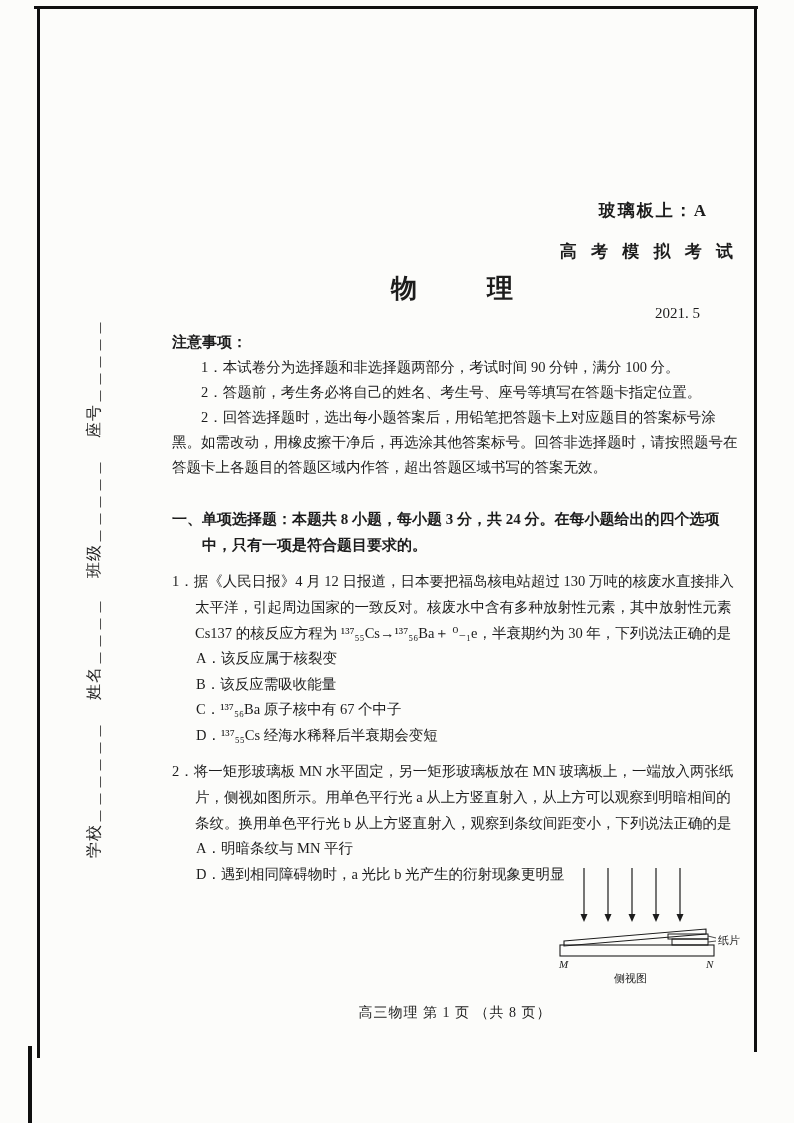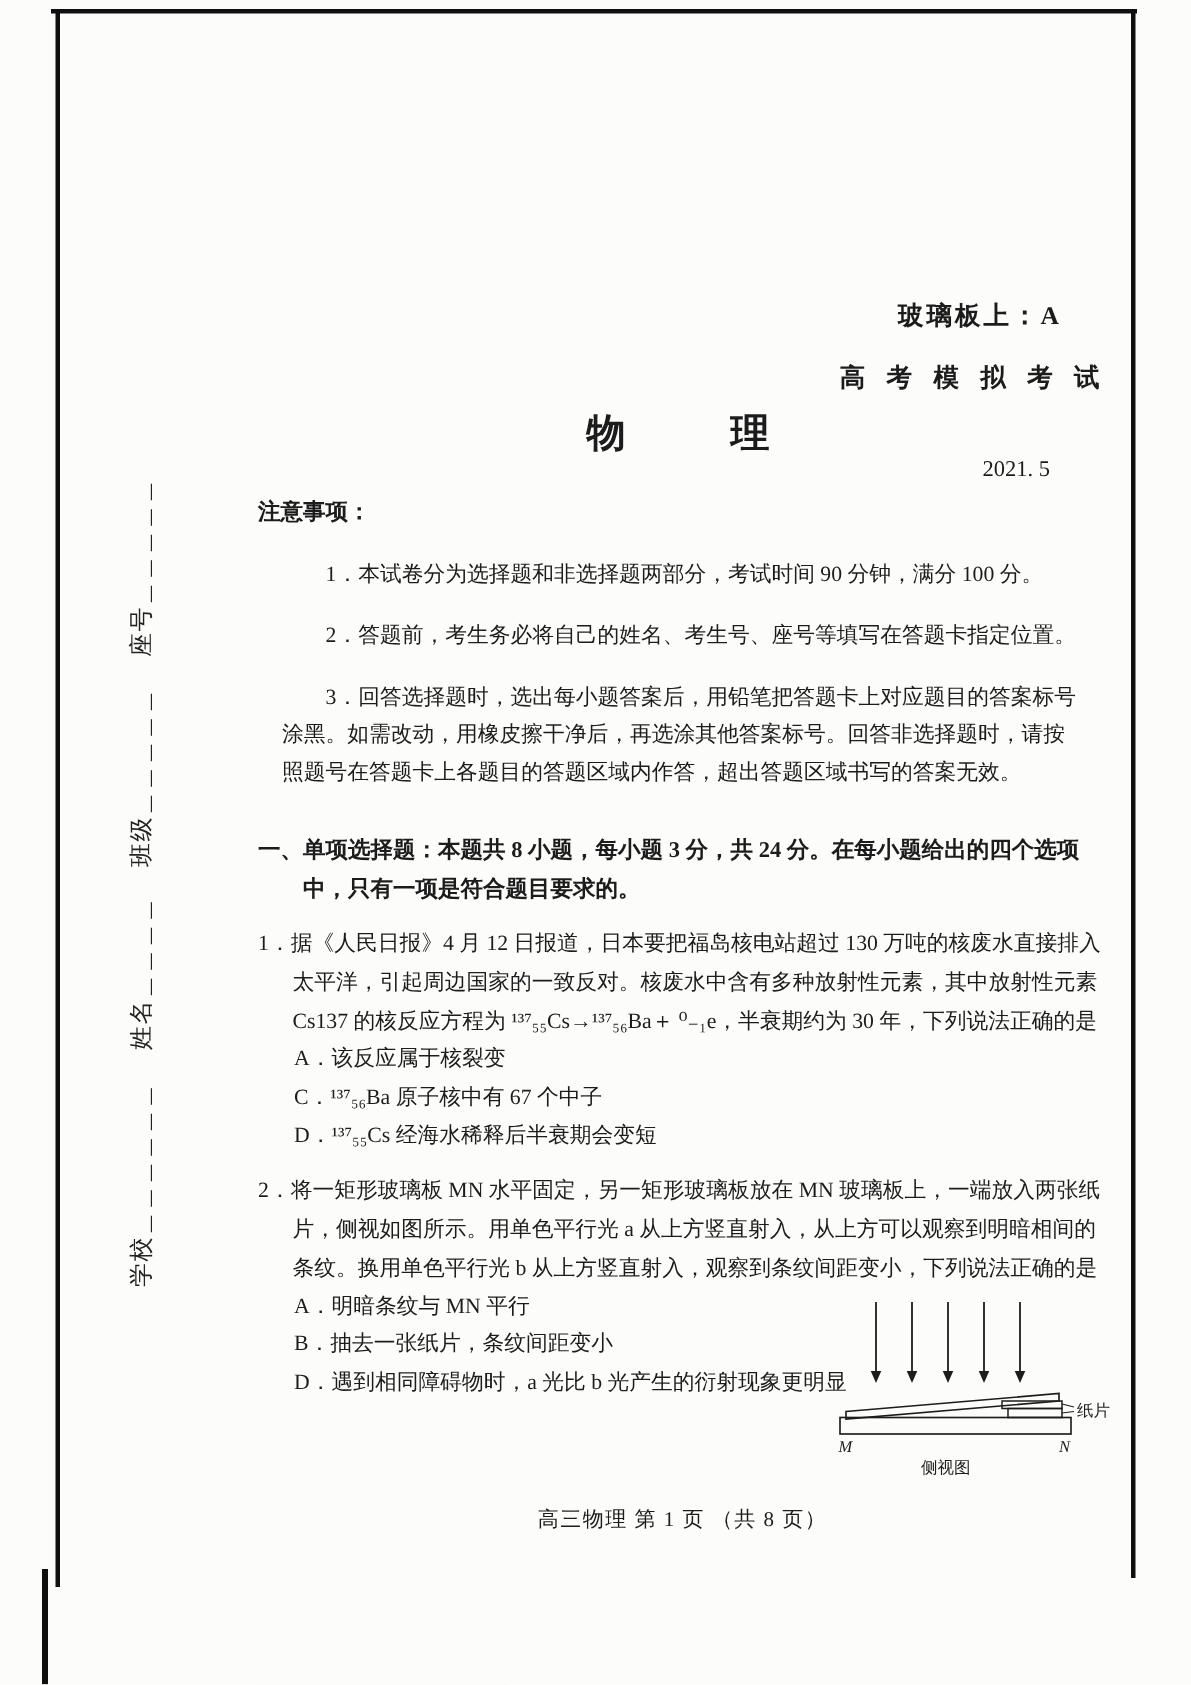--- a/index.html
+++ b/index.html
@@ -24,21 +24,21 @@
 
   .content {
     position:absolute; left:172px; top:198px; width:566px;
     font-size:14.5px; line-height:25px;
   }
   .paper-type { text-align:right; padding-right:30px; font-size:17px; font-weight:bold; letter-spacing:2px; }
   .exam-title { text-align:right; font-size:17px; letter-spacing:5px; margin-top:16px; font-weight:600; }
   .subject    { text-align:center; font-size:26px; font-weight:bold; letter-spacing:6px; margin-top:12px; }
   .date       { text-align:right; padding-right:38px; font-size:15px; }
   .notice-heading { font-weight:bold; font-size:15px; margin-top:4px; }
-  .notice-item { margin:16px; text-indent:2em; }
+  .notice-item { margin:0; text-indent:2em; }
   .section-header { font-weight:bold; margin-top:26px; padding-left:2em; text-indent:-2em; line-height:26px; font-size:15px; }
   .q-stem { margin:10px 0 0 0; padding-left:23px; text-indent:-23px; line-height:26px; }
   .q-options { padding-left:24px; }
   .q-option { line-height:25.5px; }
   .q2-options { width:392px; }
 
   .figure { position:absolute; left:556px; top:864px; width:190px; height:124px; }
   .figure svg { display:block; }
   .fig-label { font-size:11px; font-style:italic; fill:#1c1c1c; font-family:"Liberation Serif","DejaVu Serif",serif; }
   .fig-cjk   { font-size:11px; fill:#1c1c1c; font-family:"Liberation Serif","DejaVu Serif",serif; }
@@ -62,35 +62,35 @@
 
   <div class="content">
     <div class="paper-type">玻璃板上：A</div>
     <div class="exam-title">高 考 模 拟 考 试</div>
     <div class="subject">物　　理</div>
     <div class="date">2021. 5</div>
 
     <div class="notice-heading">注意事项：</div>
     <p class="notice-item">1．本试卷分为选择题和非选择题两部分，考试时间 90 分钟，满分 100 分。</p>
     <p class="notice-item">2．答题前，考生务必将自己的姓名、考生号、座号等填写在答题卡指定位置。</p>
-    <p class="notice-item">3．回答选择题时，选出每小题答案后，用铅笔把答题卡上对应题目的答案标号涂黑。如需改动，用橡皮擦干净后，再选涂其他答案标号。回答非选择题时，请按照题号在答题卡上各题目的答题区域内作答，超出答题区域书写的答案无效。</p>
+    <p class="notice-item">2．回答选择题时，选出每小题答案后，用铅笔把答题卡上对应题目的答案标号涂黑。如需改动，用橡皮擦干净后，再选涂其他答案标号。回答非选择题时，请按照题号在答题卡上各题目的答题区域内作答，超出答题区域书写的答案无效。</p>
 
     <div class="section-header">一、单项选择题：本题共 8 小题，每小题 3 分，共 24 分。在每小题给出的四个选项中，只有一项是符合题目要求的。</div>
 
     <p class="q-stem"><span>1．</span><span>据《人民日报》4 月 12 日报道，日本要把福岛核电站超过 130 万吨的核废水直接排入太平洋，引起周边国家的一致反对。核废水中含有多种放射性元素，其中放射性元素 Cs137 的核反应方程为 ¹³⁷₅₅Cs→¹³⁷₅₆Ba＋ ⁰₋₁e，半衰期约为 30 年，下列说法正确的是</span></p>
     <div class="q-options">
       <div class="q-option">A．该反应属于核裂变</div>
+      <div class="q-option">B．该反应需吸收能量</div>
       <div class="q-option">C．¹³⁷₅₆Ba 原子核中有 67 个中子</div>
       <div class="q-option">D．¹³⁷₅₅Cs 经海水稀释后半衰期会变短</div>
     </div>
 
     <p class="q-stem"><span>2．</span><span>将一矩形玻璃板 MN 水平固定，另一矩形玻璃板放在 MN 玻璃板上，一端放入两张纸片，侧视如图所示。用单色平行光 a 从上方竖直射入，从上方可以观察到明暗相间的条纹。换用单色平行光 b 从上方竖直射入，观察到条纹间距变小，下列说法正确的是</span></p>
     <div class="q-options q2-options">
       <div class="q-option">A．明暗条纹与 MN 平行</div>
-      <div class="q-option">B．抽去一张纸片，条纹间距变小</div>
       <div class="q-option">D．遇到相同障碍物时，a 光比 b 光产生的衍射现象更明显</div>
     </div>
   </div>
 
   <div class="figure">
     <svg width="190" height="124" viewBox="0 0 190 124" xmlns="http://www.w3.org/2000/svg">
 
       <g stroke="#1c1c1c" stroke-width="1.2">
         <line x1="28" y1="4" x2="28" y2="50"></line>
         <line x1="52" y1="4" x2="52" y2="50"></line>

